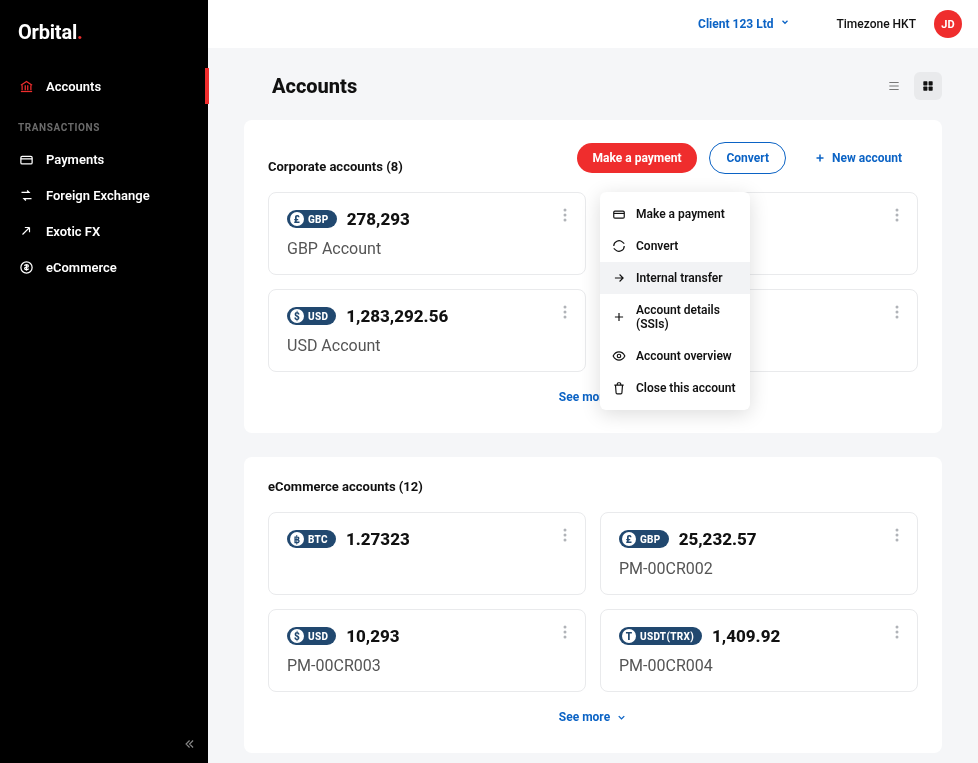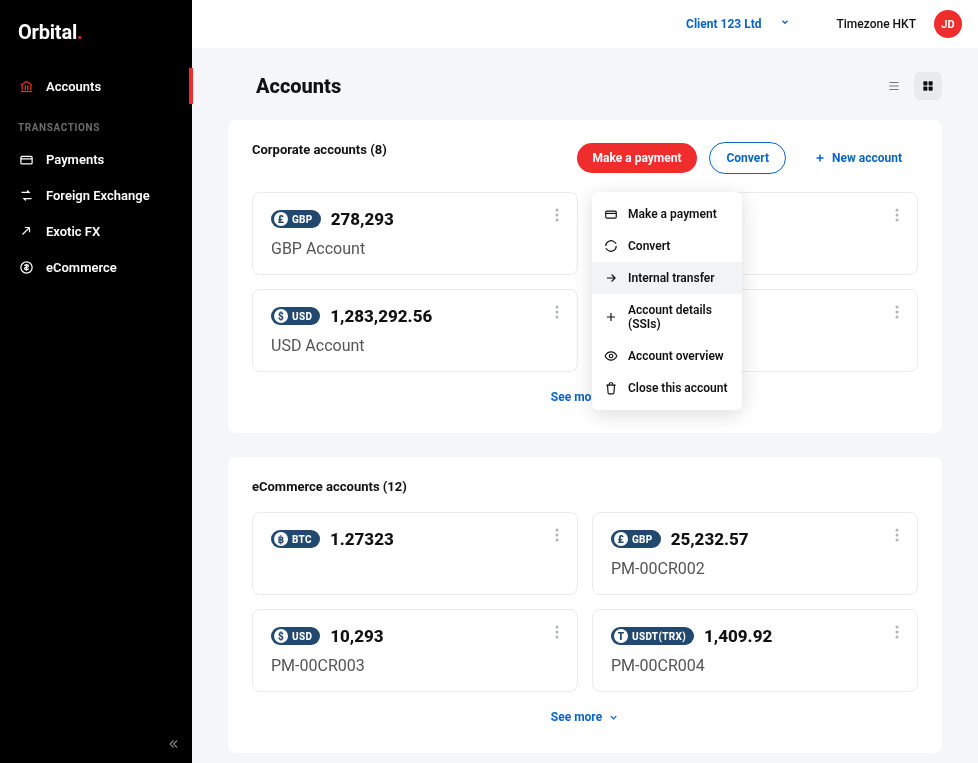--- a/index.html
+++ b/index.html
@@ -1,46 +1,46 @@
 <!DOCTYPE html>
 <html><head>
 <meta charset="utf-8">
 <style>
   * { box-sizing: border-box; margin: 0; padding: 0; font-family: -apple-system, BlinkMacSystemFont, "Segoe UI", Roboto, Helvetica, Arial, sans-serif; }
   html, body { height: 100%; width: 978px; }
   body { display: flex; background: #f5f6f8; color: #111; }
 
   
-  .sidebar { width: 192px; background: #000; color: #fff; display: flex; flex-direction: column; position: relative; }
+  .sidebar { width: 208px; background: #000; color: #fff; display: flex; flex-direction: column; position: relative; }
   .logo { padding: 20px 18px 24px 18px; font-size: 20px; font-weight: 700; letter-spacing: -0.2px; }
   .logo .dot { color: #ef2d2d; }
   .nav-item { display: flex; align-items: center; gap: 12px; padding: 10px 18px; font-size: 13px; font-weight: 600; cursor: pointer; position: relative; }
   .nav-item .icon { width: 16px; height: 16px; display: inline-flex; align-items: center; justify-content: center; }
   .nav-item.active { color: #fff; }
   .nav-item.active .icon { color: #ef2d2d; }
   .nav-item.active::after { content: ""; position: absolute; right: -1px; top: 0; bottom: 0; width: 4px; background: #ef2d2d; }
   .nav-section-label { padding: 18px 18px 8px 18px; font-size: 10px; letter-spacing: 0.6px; color: #6b6b6b; font-weight: 700; }
   .collapse-btn { position: absolute; bottom: 12px; right: 12px; color: #888; font-size: 14px; cursor: pointer; }
 
   
   .main { flex: 1; display: flex; flex-direction: column; min-width: 0; }
   .topbar { height: 48px; background: #fff; display: flex; align-items: center; justify-content: flex-end; padding: 0 16px; gap: 18px; font-size: 12px; }
-  .client-switch { color: #0b63c5; font-weight: 700; display: inline-flex; align-items: flex-start; gap: 18px; cursor: pointer; }
+  .client-switch { color: #0b63c5; font-weight: 700; display: inline-flex; align-items: flex-start; gap: 6px; cursor: pointer; }
   .timezone { color: #111; font-weight: 500; margin-left: 29px; }
   .avatar { width: 28px; height: 28px; border-radius: 50%; background: #ef2d2d; color: #fff; font-size: 11px; font-weight: 700; display: inline-flex; align-items: center; justify-content: center; cursor: pointer; }
 
   .content { flex: 1; overflow: auto; padding: 24px 36px 40px 36px; }
   .page-head { display: flex; align-items: center; justify-content: space-between; margin-bottom: 20px; }
   .page-title { font-size: 20px; font-weight: 800; margin-left: 28px; }
   .view-toggle { display: flex; gap: 6px; }
   .view-btn { width: 28px; height: 28px; border-radius: 6px; display: inline-flex; align-items: center; justify-content: center; cursor: pointer; color: #777; }
   .view-btn.active { background: #e9eaec; color: #111; }
 
   .panel { background: #fff; border-radius: 8px; padding: 22px 24px 28px 24px; margin-bottom: 24px; }
-  .panel-head { display: flex; align-items: flex-start; justify-content: space-between; margin-bottom: 18px; }
+  .panel-head { display: flex; align-items: flex-end; justify-content: space-between; margin-bottom: 18px; }
   .panel-title { font-size: 13px; font-weight: 700; }
   .panel-actions { display: flex; align-items: center; gap: 12px; }
   .btn { font-size: 12px; font-weight: 700; padding: 8px 16px; border-radius: 18px; cursor: pointer; border: none; }
   .btn-primary { background: #ef2d2d; color: #fff; }
   .btn-outline { background: #fff; color: #0b63c5; border: 1.5px solid #0b63c5; }
   .btn-link { background: transparent; color: #0b63c5; display: inline-flex; align-items: center; gap: 6px; }
 
   .cards { display: grid; grid-template-columns: 1fr 1fr; gap: 14px; position: relative; }
   .card { border: 1px solid #e9eaec; border-radius: 8px; padding: 16px 18px; position: relative; }
   .card.placeholder { min-height: 72px; }

